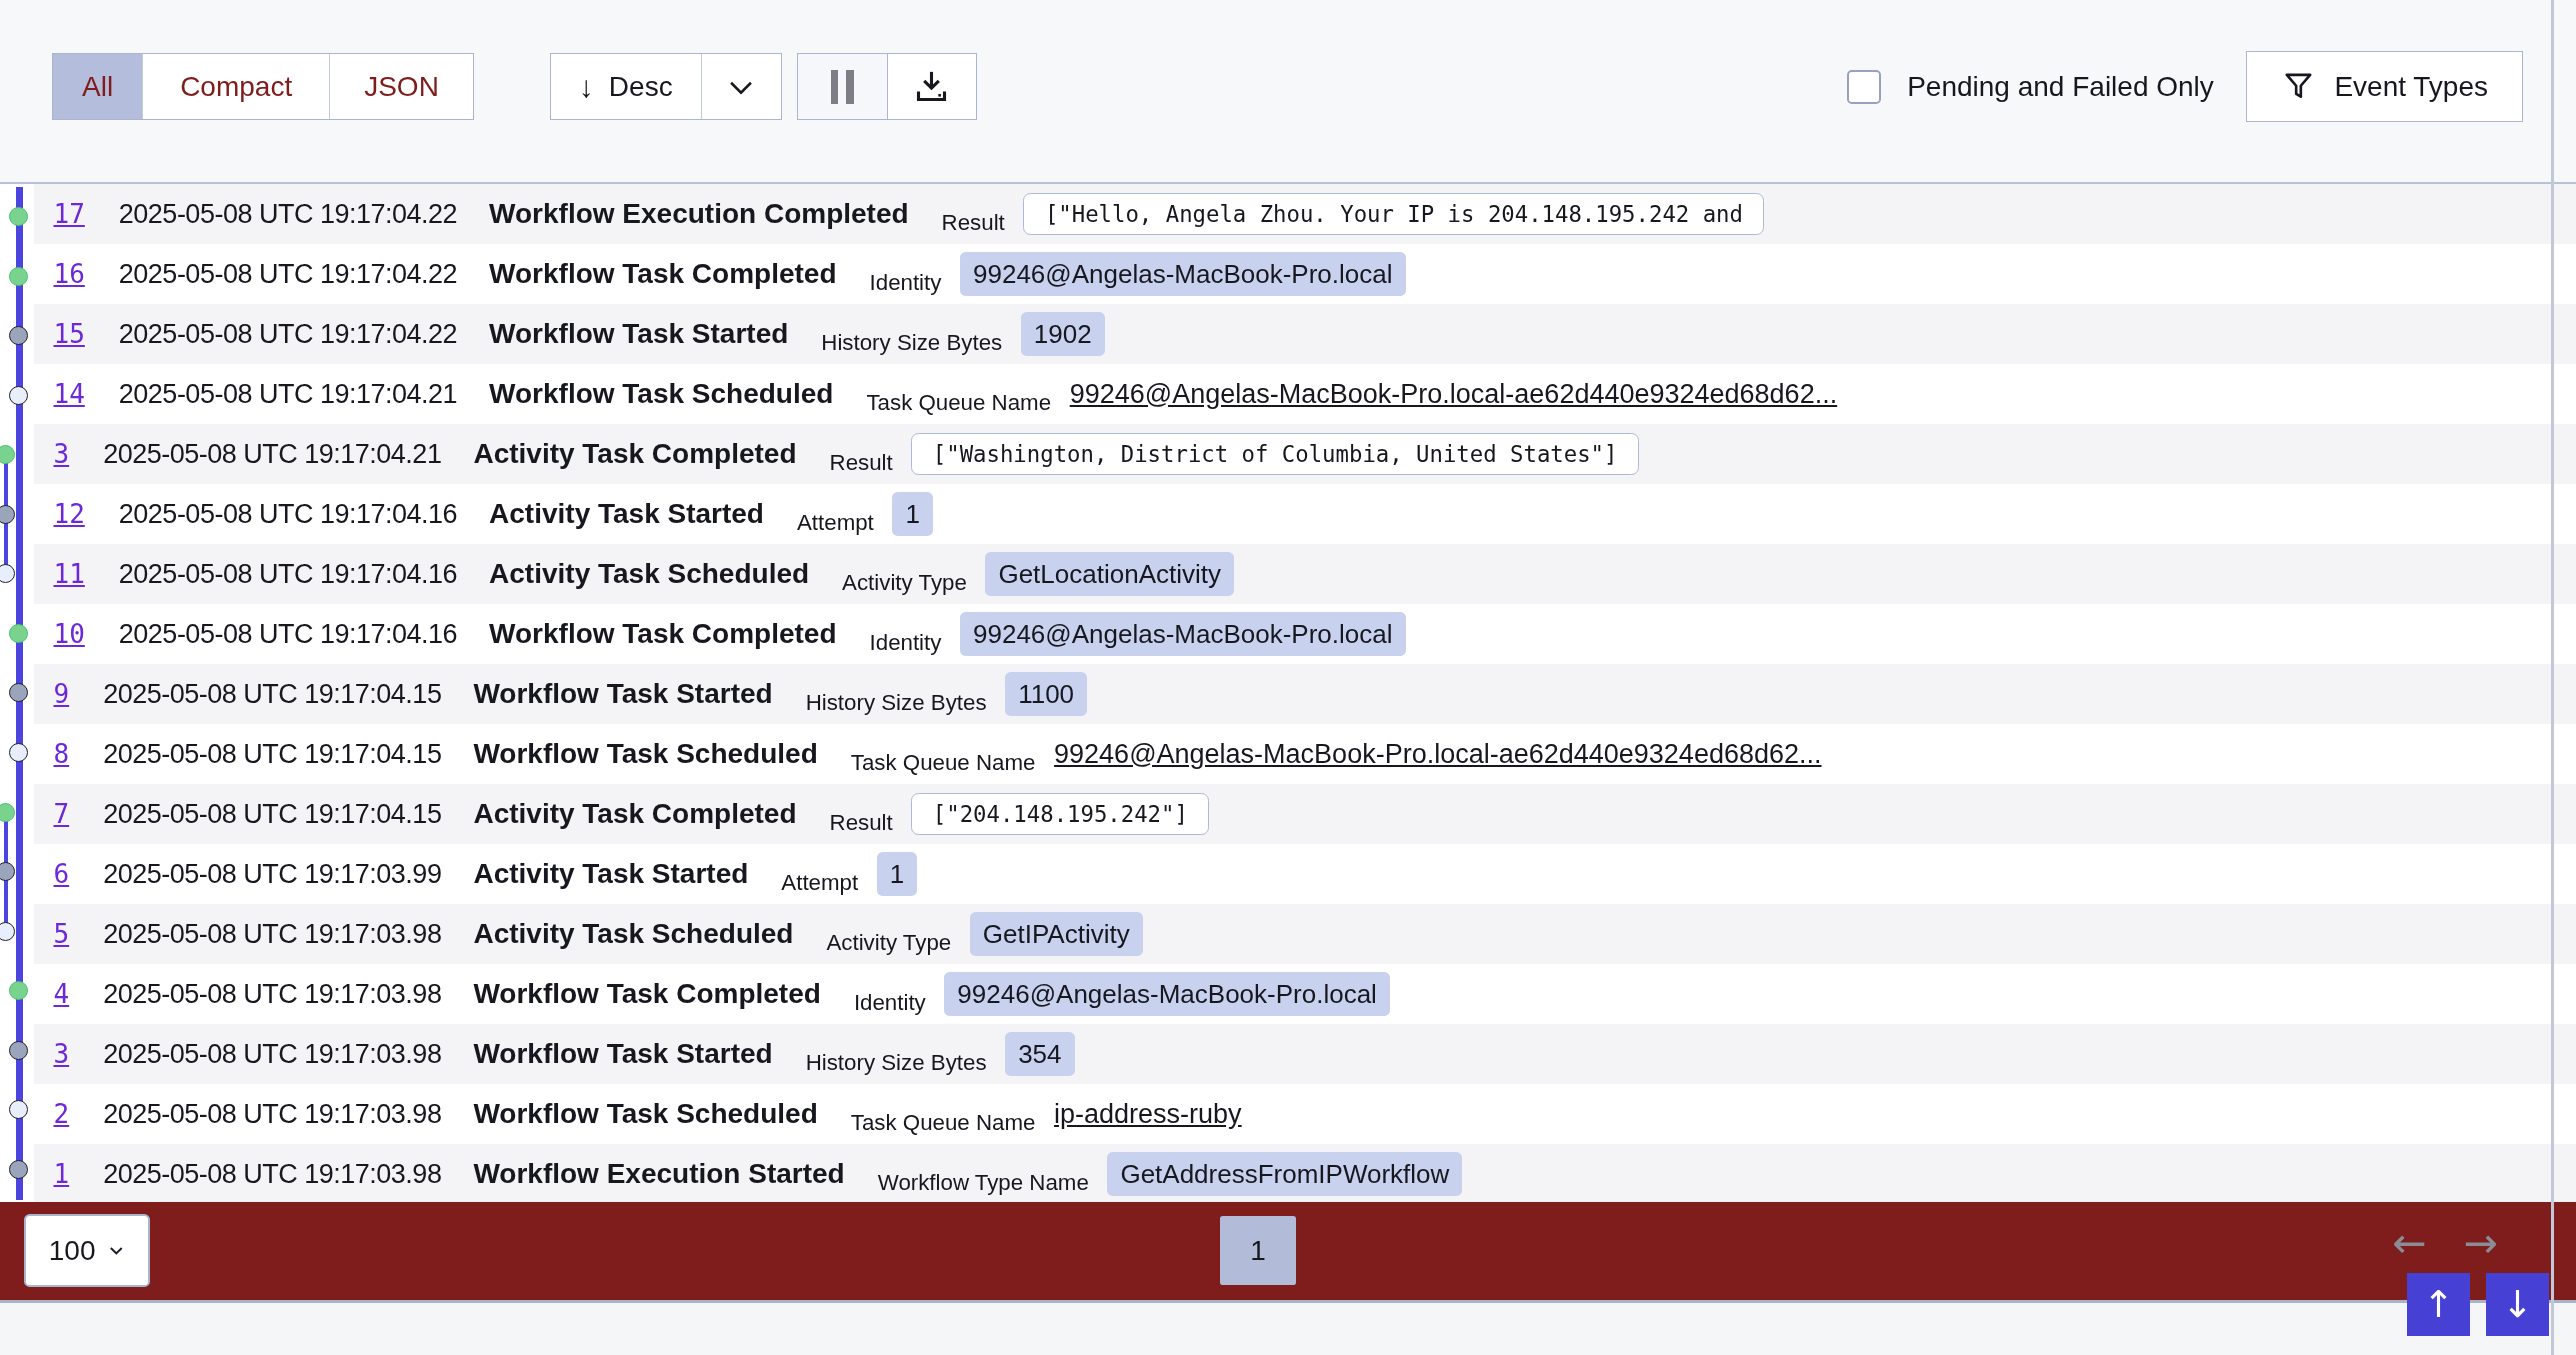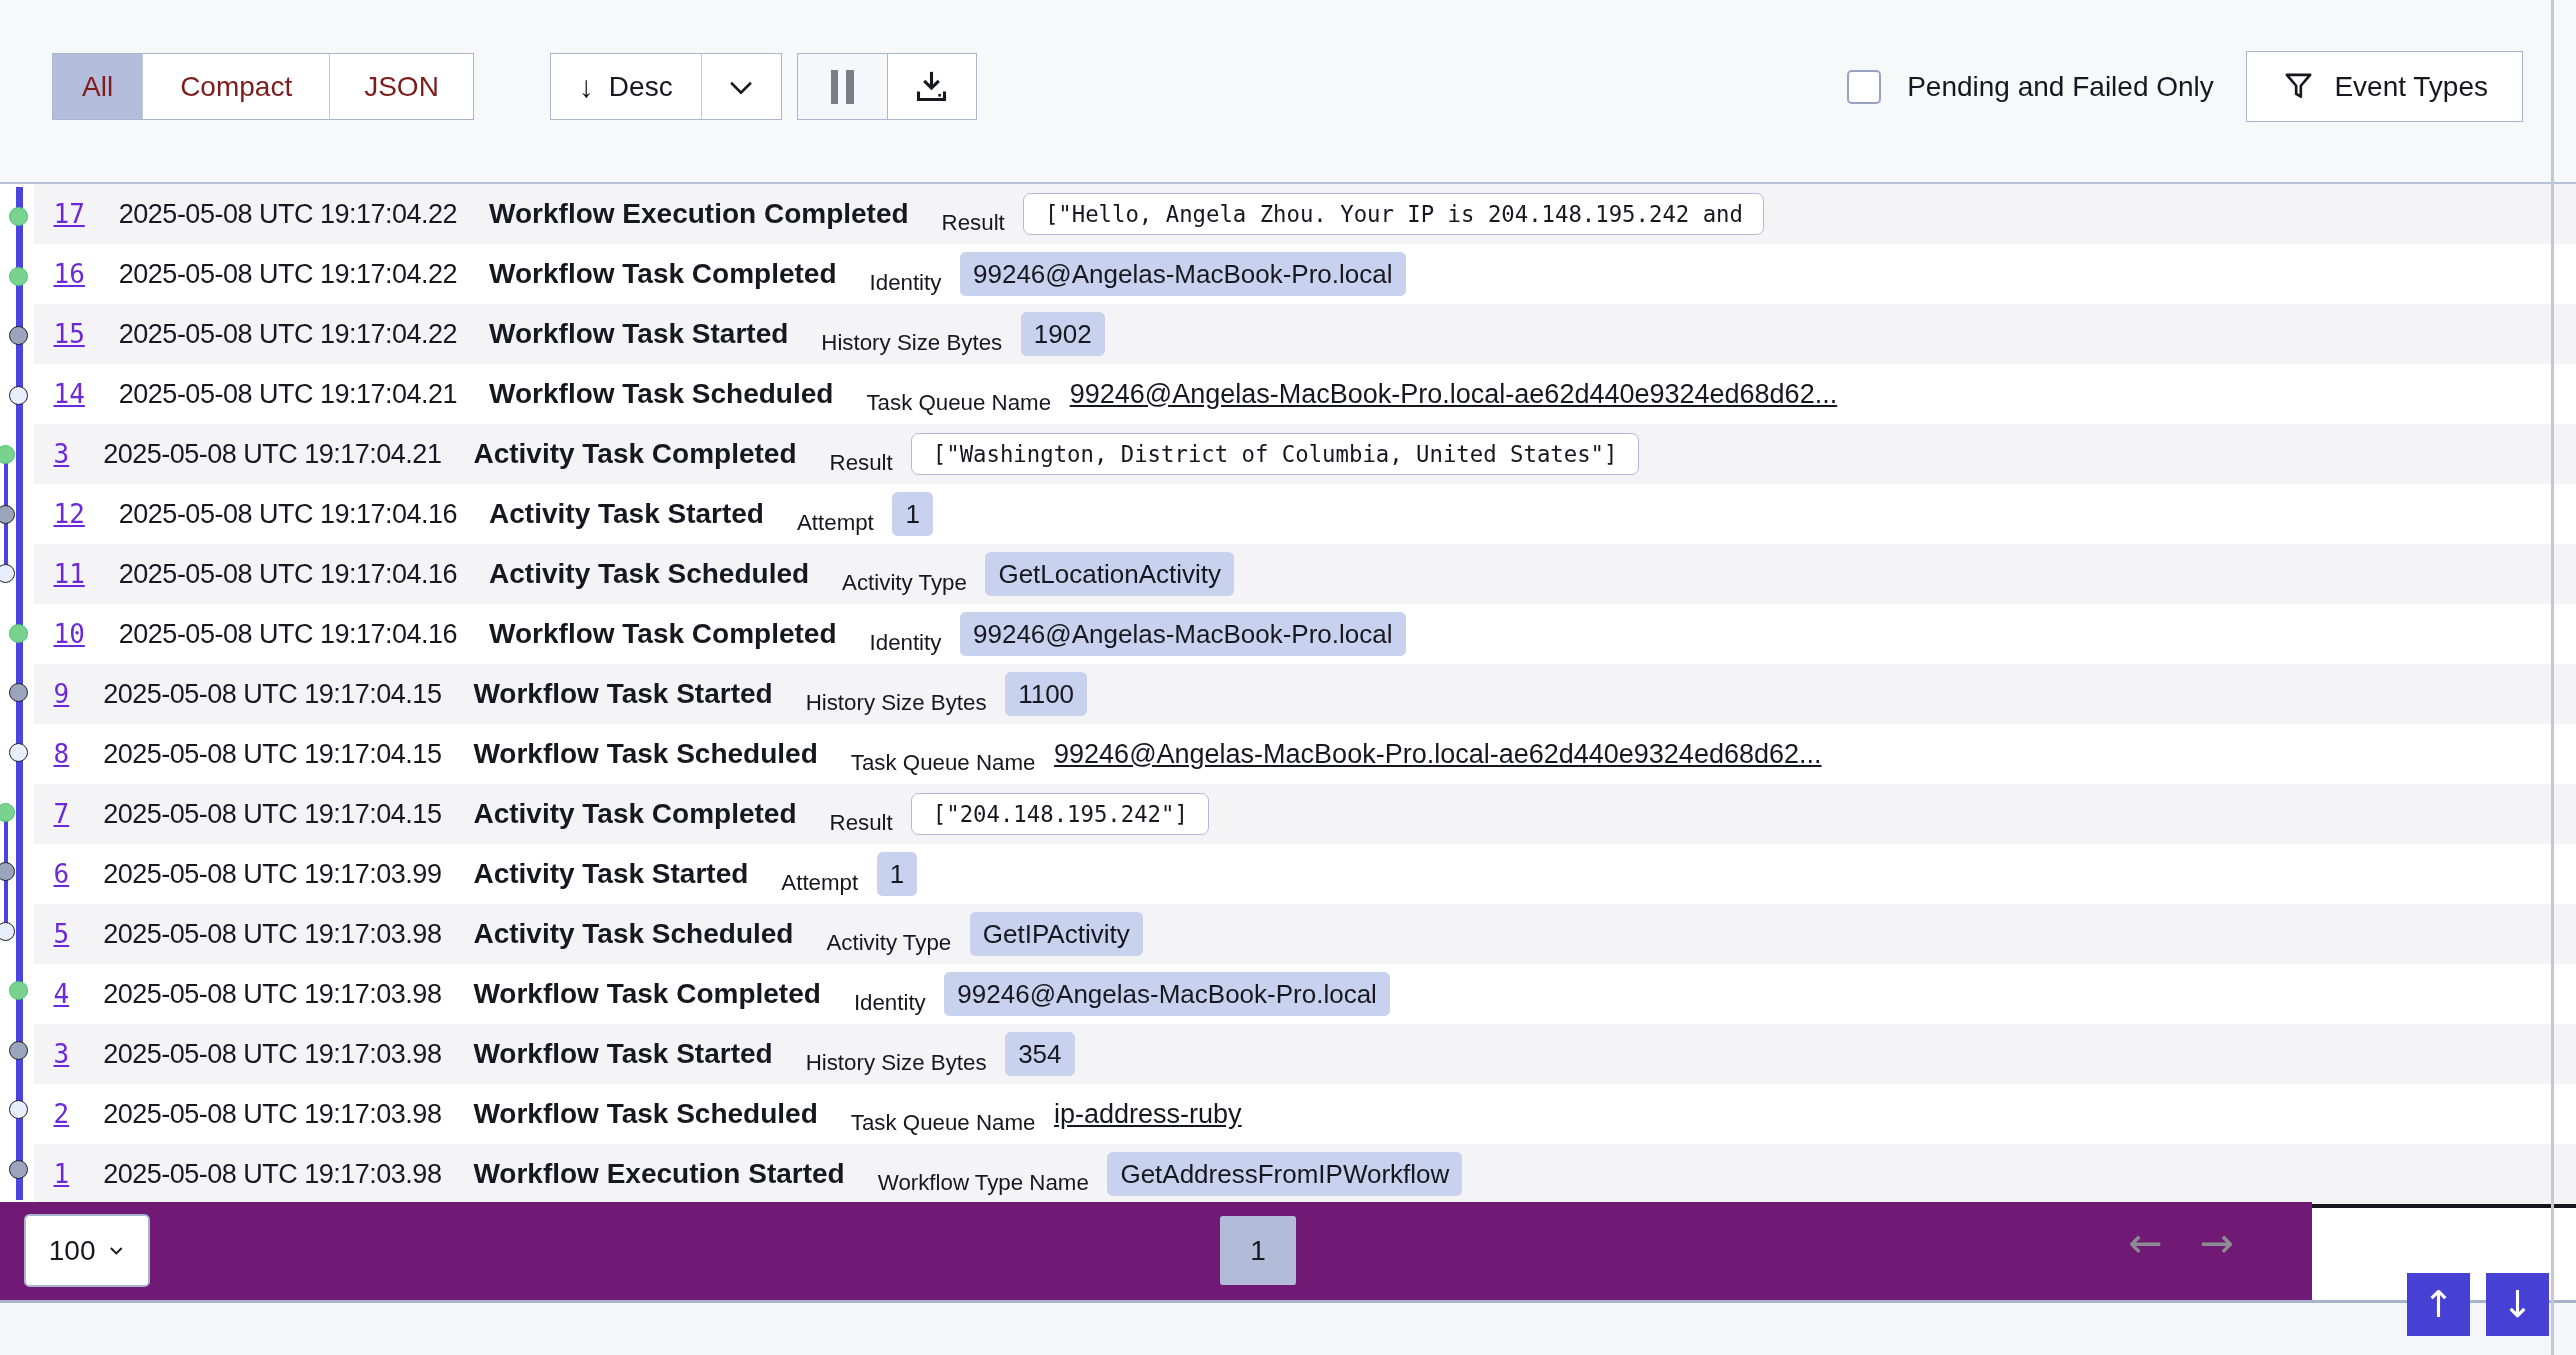--- a/index.html
+++ b/index.html
@@ -64,21 +64,21 @@
   .ev-time { font-size:27px; letter-spacing:-0.5px; margin-right:32px; white-space:nowrap; }
   .ev-name { font-size:28px; font-weight:700; margin-right:33px; white-space:nowrap; }
   .ev-label { font-size:22.3px; margin-right:18.6px; white-space:nowrap;margin-top:17px; }
   .ev-badge { background:#c8d2ee; border-radius:5.6px; padding:6.5px 13px; font-size:26px; white-space:nowrap; }
   .ev-code { font-family:"DejaVu Sans Mono",monospace; font-size:22.3px; background:#fff;
              border:1.9px solid #aeb9d6; border-radius:7.4px; padding:7.4px 20.5px; white-space:nowrap;
              overflow:hidden; max-width:745px; }
   .ev-link { font-size:27px; color:#17171f; text-decoration:underline; cursor:pointer; white-space:nowrap; }
 
   
-  .pag-band { position:absolute; left:0; top:1202px; width:2312px; height:98px; background:#701a75; }
+  .pag-band { position:absolute; left:0; top:1202px; width:2576px; height:98px; background:#7f1d1d; }
   .page-size { position:absolute; left:24px; top:12px; width:126px; height:73px;
                border:2.8px solid #a9b4cf; border-radius:5.6px; background:#fff;
                display:flex; align-items:center; justify-content:center; gap:11.2px;
                font-size:28px; cursor:pointer; }
   .page-current { position:absolute; left:1220px; top:14px; width:76px; height:69px;
                   background:#b2bcd8; display:flex; align-items:center; justify-content:center;
                   font-size:28px; border-radius:2.8px; cursor:pointer; }
   .pag-arrows { position:absolute; right:78px; top:20.5px; display:flex; gap:37px; }
   .pag-arrows button { background:none; border:none; font-size:41px; color:#8c8c94; cursor:pointer;
                        line-height:1; font-family:"DejaVu Sans",sans-serif; }

